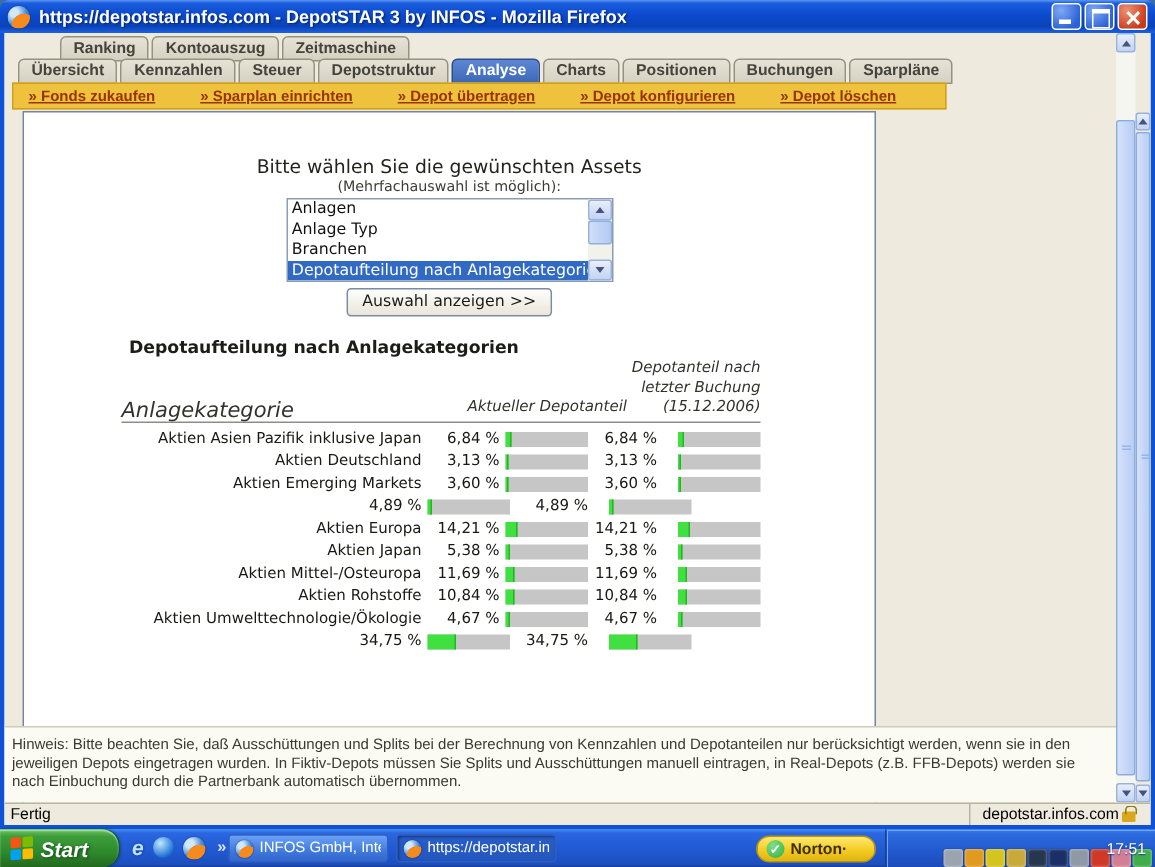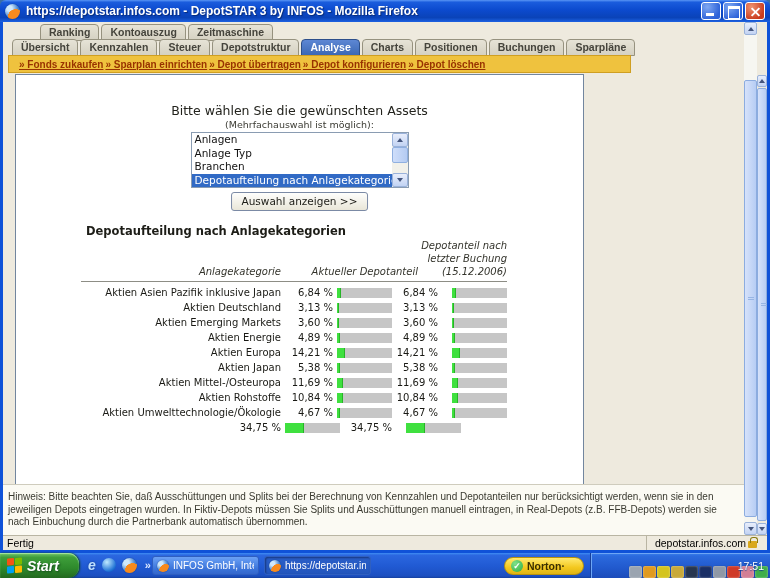--- a/index.html
+++ b/index.html
@@ -39,21 +39,21 @@
 
   .tabrow { position:absolute; display:flex; gap:2px; }
   .tabrow1 { left:37px; top:2px; }
   .tabrow2 { left:9px; top:17px; }
   .tab { background:linear-gradient(180deg,#e6e3d6,#d5d1c2); border:1px solid #96927f;
     border-radius:4px 4px 0 0; padding:1px 8px 2px; font-size:10.5px; font-weight:bold; color:#45443c;
     white-space:nowrap; cursor:default; }
   .tab.active { background:linear-gradient(180deg,#5d87d4,#3c68b4); border-color:#2d4f8a; color:#fff; }
 
   .actionbar { position:absolute; left:5px; top:33px; width:623px; height:18px;
-    background:#efc23e; border:1px solid #cf9f22; display:flex; align-items:center; gap:2px; padding:0 10px; }
+    background:#efc23e; border:1px solid #cf9f22; display:flex; align-items:center; gap:30px; padding:0 10px; }
   .actionbar a { font-size:10px; font-weight:bold; color:#993300; text-decoration:underline; white-space:nowrap; cursor:pointer; }
 
   .whitebox { position:absolute; left:12px; top:52px; width:569px; height:482px;
     background:#fff; border:1px solid #72869e; }
 
   .sel-title { position:absolute; top:28px; left:0; right:0; text-align:center;
     font-size:12.5px; color:#23231d; font-family:"DejaVu Sans",sans-serif; }
   .sel-sub { position:absolute; top:44px; left:0; right:0; text-align:center;
     font-size:9.5px; color:#3c3c34; font-family:"DejaVu Sans",sans-serif; }
 
@@ -76,21 +76,21 @@
   .show-btn { position:absolute; top:117px; left:50%; transform:translateX(-50%);
     font-family:"DejaVu Sans",sans-serif; font-size:10.5px; color:#1c1c16;
     padding:2px 10px 3px; background:linear-gradient(180deg,#fefefc,#e9e6d8);
     border:1px solid #7b8aa5; border-radius:3px; white-space:nowrap; cursor:pointer; }
 
   .rep-heading { position:absolute; left:70px; top:149px; font-family:"DejaVu Sans",sans-serif;
     font-size:11.5px; font-weight:bold; color:#1d1d17; }
 
   .rtable { position:absolute; left:65px; top:164px; width:426px; font-family:"DejaVu Sans",sans-serif; }
   .h-last { position:absolute; top:0; right:0; text-align:right; font-style:italic; font-size:10px; color:#33332b; line-height:13px; }
-  .h-cat  { position:absolute; top:27px; left:0; width:200px; text-align:right; font-style:italic; font-size:10px; color:#33332b; }
+  .h-cat  { position:absolute; top:27px; left:0; width:200px; font-style:italic; font-size:14px; color:#33332b; }
   .h-cur  { position:absolute; top:27px; left:200px; width:137px; text-align:right; font-style:italic; font-size:10px; color:#33332b; }
   .rt-rule { position:absolute; top:42px; left:0; width:426px; border-top:1px solid #8d8d85; }
   .rt-rows { position:absolute; top:46px; left:0; width:426px; }
   .rt-row { display:grid; grid-template-columns:200px 52px 59px 46px 69px; height:15px; }
   .rt-row .cell { font-size:10px; color:#191914; text-align:right; line-height:15px; white-space:nowrap; }
   .barcell { padding-left:4px; } .barcell2 { padding-left:14px; }
   .bar { display:block; width:55px; height:10px; margin-top:2.5px; background:#c6c6c6; position:relative; }
   .fill { display:block; position:absolute; left:0; top:0; bottom:0; background:#3fe03f; border-right:1px solid #27b427; }
 
   .lower { position:absolute; left:0; top:462px; width:764px; height:51px;
@@ -277,21 +277,20 @@
                 </span>
               </span>
               <span class="cell">3,60 %</span>
               <span class="barcell2">
                 <span class="bar">
                   <span class="fill" style="width: 2px;"></span>
                 </span>
               </span>
             </div>
             <div class="rt-row">
-              <span class="cell">Aktien Energie</span>
               <span class="cell">4,89 %</span>
               <span class="barcell">
                 <span class="bar">
                   <span class="fill" style="width: 2.7px;"></span>
                 </span>
               </span>
               <span class="cell">4,89 %</span>
               <span class="barcell2">
                 <span class="bar">
                   <span class="fill" style="width: 2.7px;"></span>

